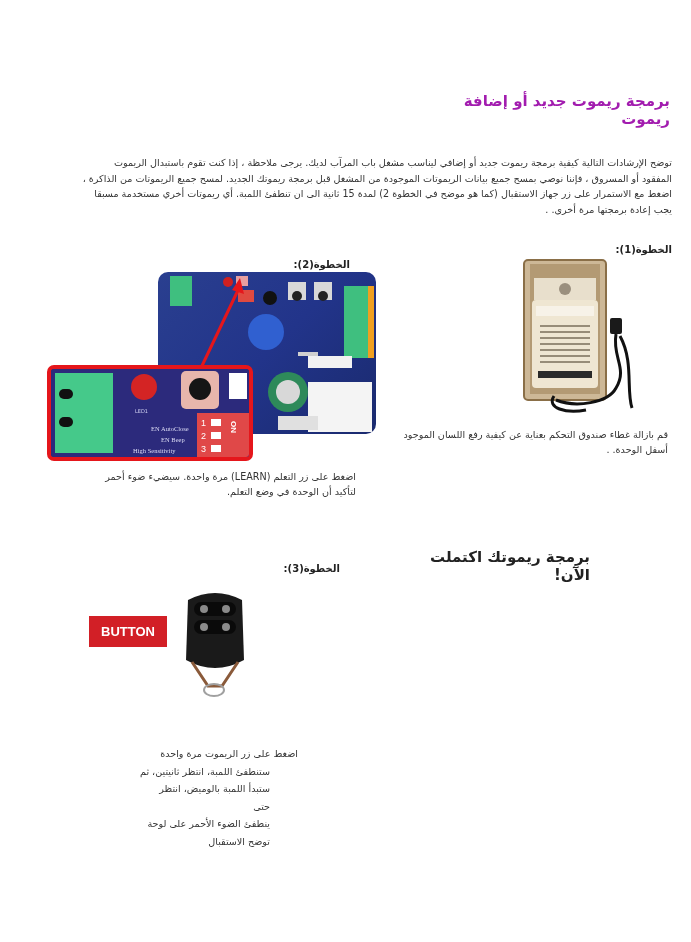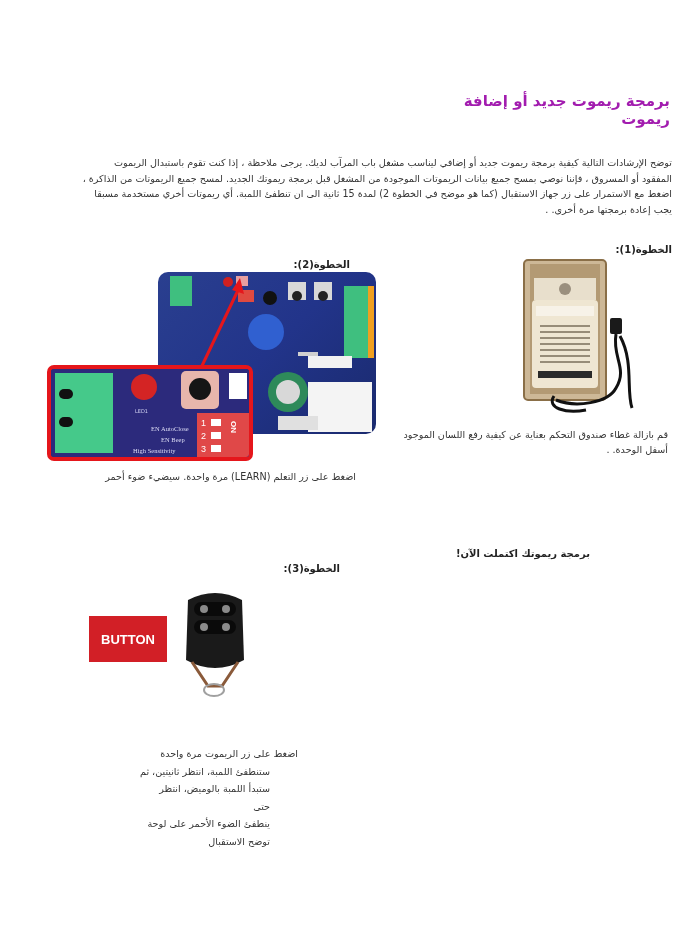--- a/index.html
+++ b/index.html
@@ -13,21 +13,21 @@
   .step-label { font-size:10px; font-weight:bold; color:#222; }
   .caption { font-size:9.6px; line-height:15px; color:#333; }
 
   
   .device { left:516px; top:258px; width:120px; height:158px; }
   
   .board { left:158px; top:272px; width:218px; height:162px; border-radius:10px;
            background:linear-gradient(135deg,#2a3f8f 0%,#22348a 50%,#1a2a6e 100%); overflow:hidden; }
   .inset { left:47px; top:365px; width:206px; height:96px; border:4px solid #e5161b; border-radius:7px;
            background:#2a2a7a; overflow:hidden; box-sizing:border-box; }
-  .btn-red { left:89px; top:616px; width:78px; height:46px; background:#d21f26; color:#fff;
+  .btn-red { left:89px; top:616px; width:78px; height:31px; background:#d21f26; color:#fff;
              font-family:"Liberation Sans", sans-serif; font-weight:bold; font-size:13px;
              display:flex; align-items:center; justify-content:center; }
   .remote { left:180px; top:590px; width:70px; height:110px; }
 </style>
 </head>
 <body>
 
 <div class="abs title rtl">برمجة ريموت جديد أو إضافة ريموت</div>
 
 <div class="abs intro rtl">
@@ -122,23 +122,24 @@
   <div class="abs" style="left:150px; top:48px; font-size:9px; color:#fff; line-height:13px; font-family:'Liberation Sans',sans-serif;">
     <div>1</div>
     <div>2</div>
     <div>3</div>
   </div>
   <div class="abs" style="left:178px; top:52px; font-size:8px; color:#fff; font-weight:bold; writing-mode:vertical-rl; font-family:'Liberation Sans',sans-serif;">ON</div>
 </div>
 
 <div class="abs caption rtl" style="left:60px; top:469px; width:296px;">
   <div>اضغط على زر التعلم (LEARN) مرة واحدة. سيضيء ضوء أحمر</div>
+  <div>لتأكيد أن الوحدة في وضع التعلم.</div>
 </div>
 
-<div class="abs step-label rtl" style="left:420px; top:548px; width:170px; font-size:10px;">برمجة ريموتك اكتملت الآن!</div>
+<div class="abs step-label rtl" style="left:420px; top:548px; width:170px; font-size:15px;">برمجة ريموتك اكتملت الآن!</div>
 
 <div class="abs step-label rtl" style="left:270px; top:563px; width:70px;">الخطوة(3):</div>
 
 <div class="abs btn-red">BUTTON</div>
 
 <div class="abs remote">
   <svg width="70" height="110" viewBox="0 0 70 110">
     <path d="M8 10 Q 35 -4 62 10 L 64 70 Q 35 86 6 70 Z" fill="#1a1a1a"></path>
     <rect x="14" y="12" width="42" height="14" rx="7" fill="#0a0a0a"></rect>
     <rect x="14" y="30" width="42" height="14" rx="7" fill="#0a0a0a"></rect>

